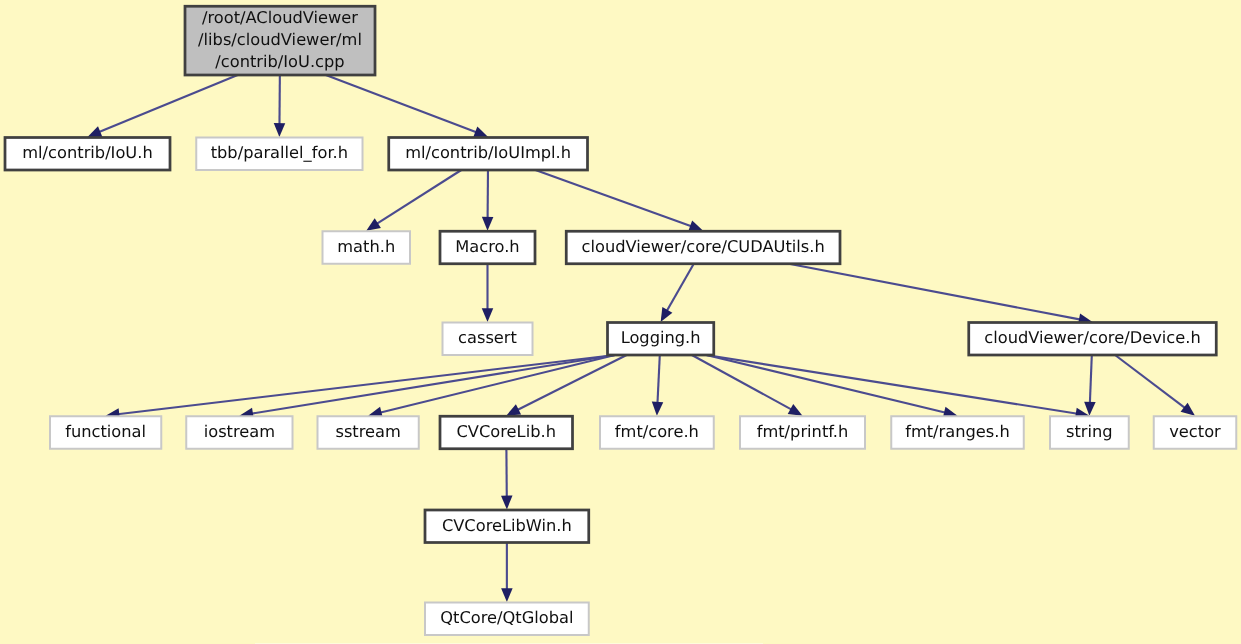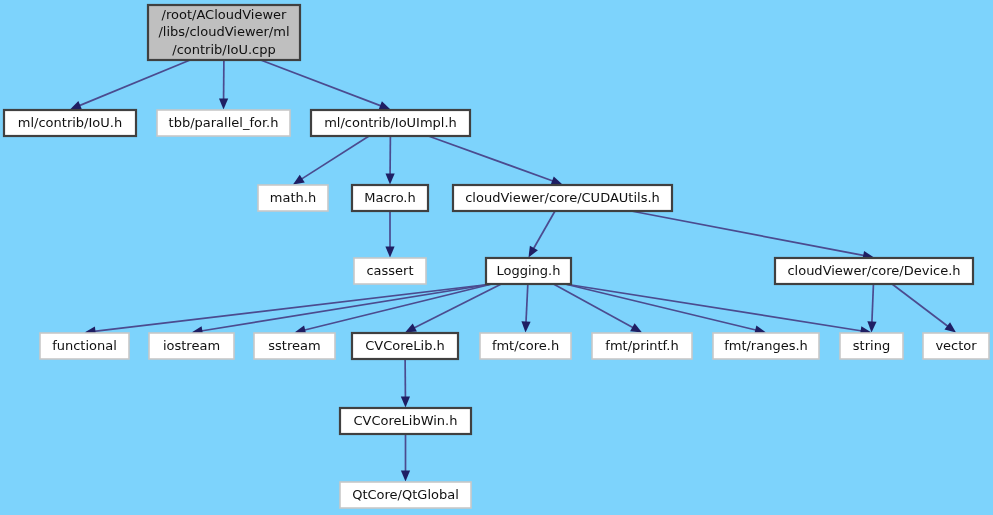--- a/index.html
+++ b/index.html
@@ -4,21 +4,21 @@
 <style>
   html, body {
     margin: 0;
     padding: 0;
     background: #ffffff;
   }
   #graph-root {
     position: relative;
     width: 993px;
     height: 515px;
-    background: #7dd3fc;
+    background: #fef9c3;
     font-family: "DejaVu Sans", "Liberation Sans", sans-serif;
     overflow: hidden;
   }
   svg.graph-canvas {
     position: absolute;
     left: 0;
     top: 0;
     width: 993px;
     height: 515px;
   }

